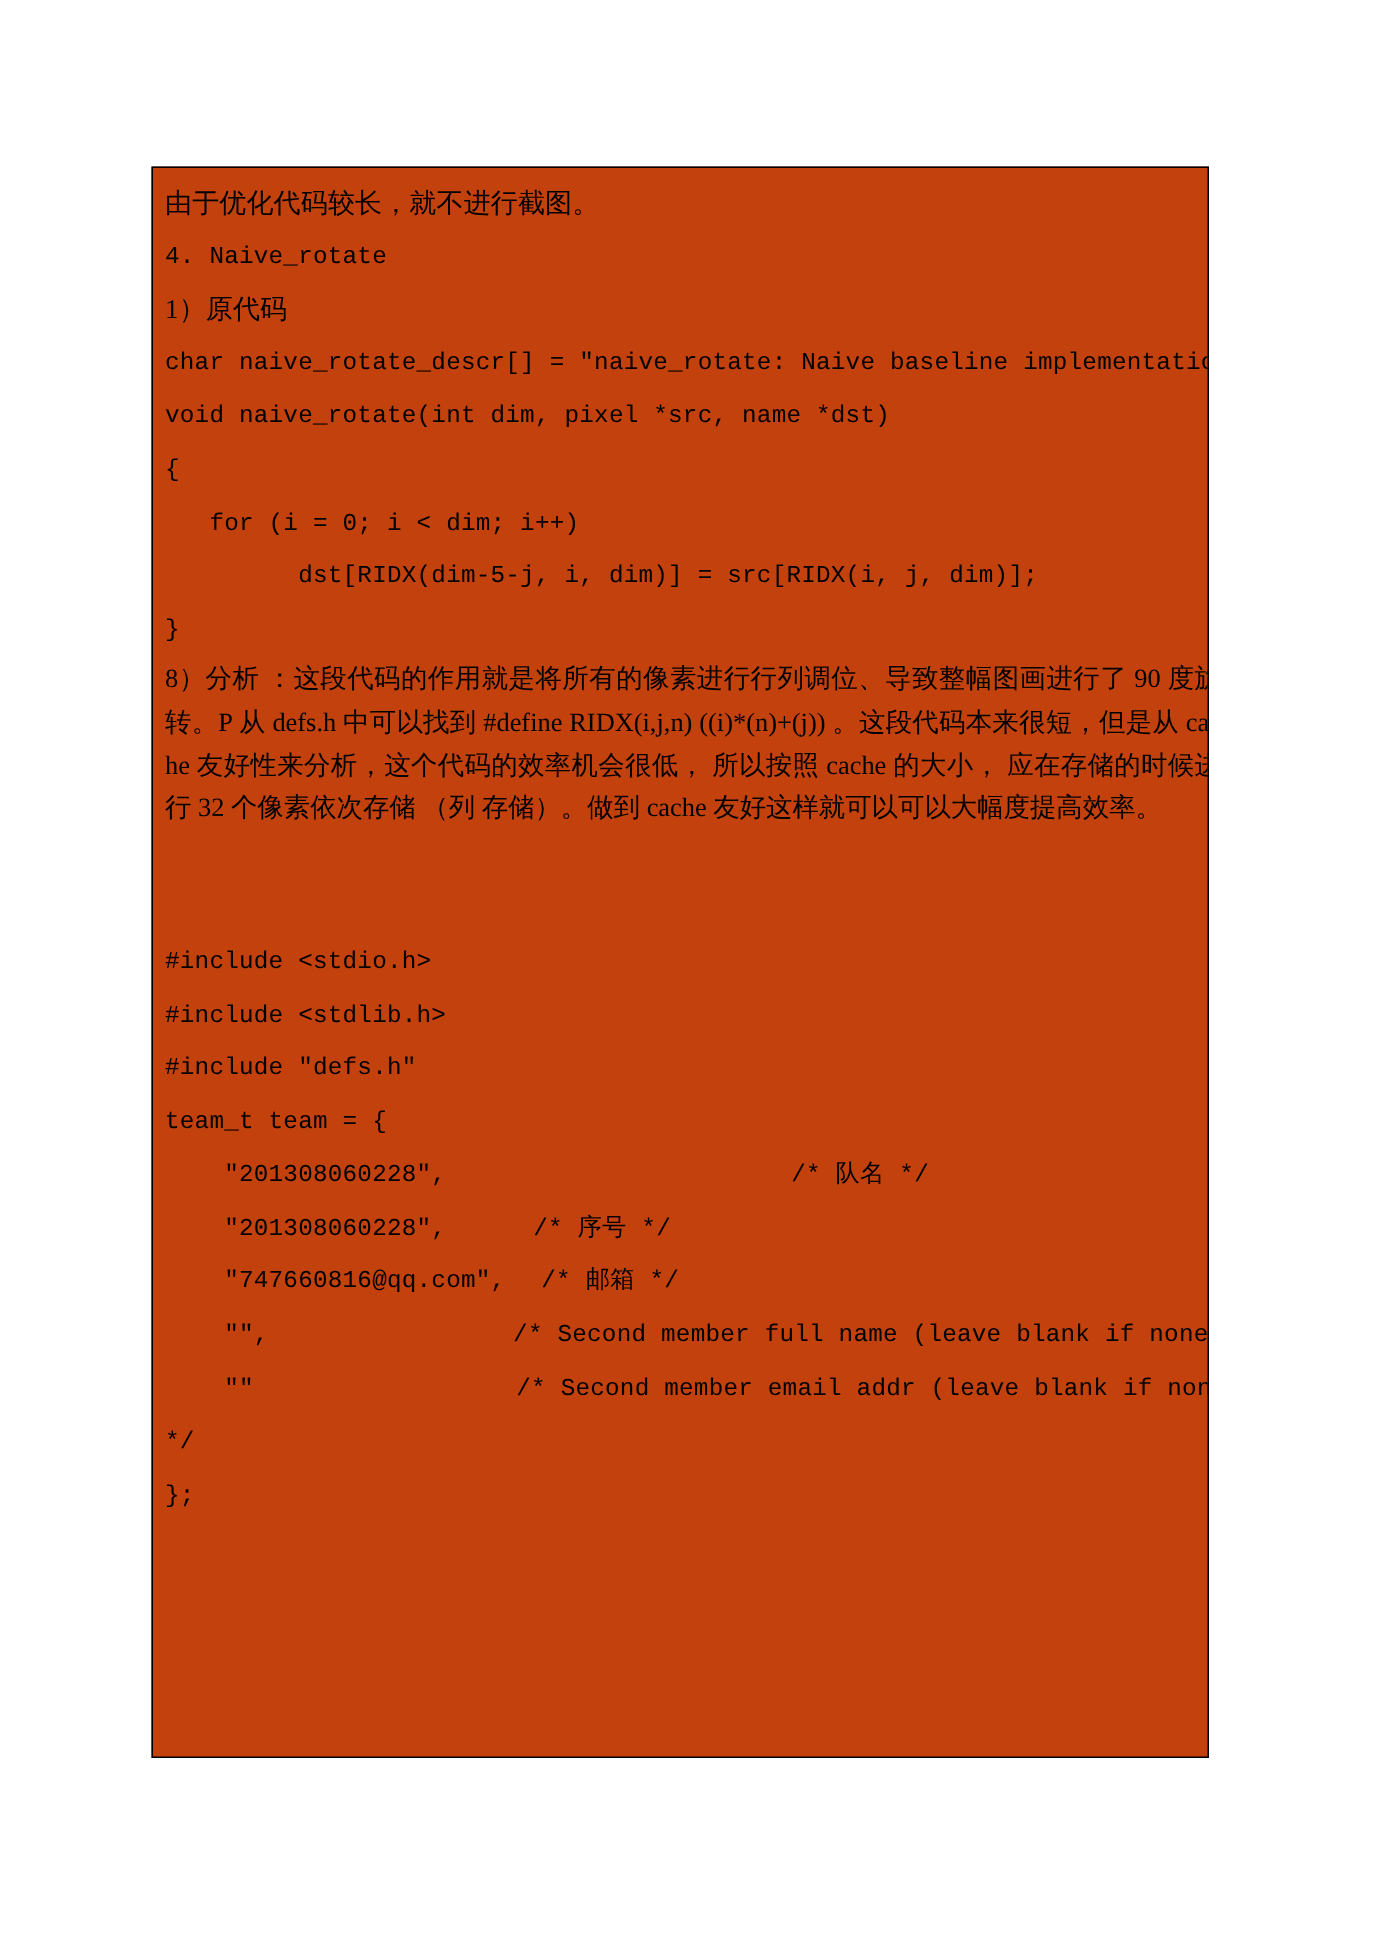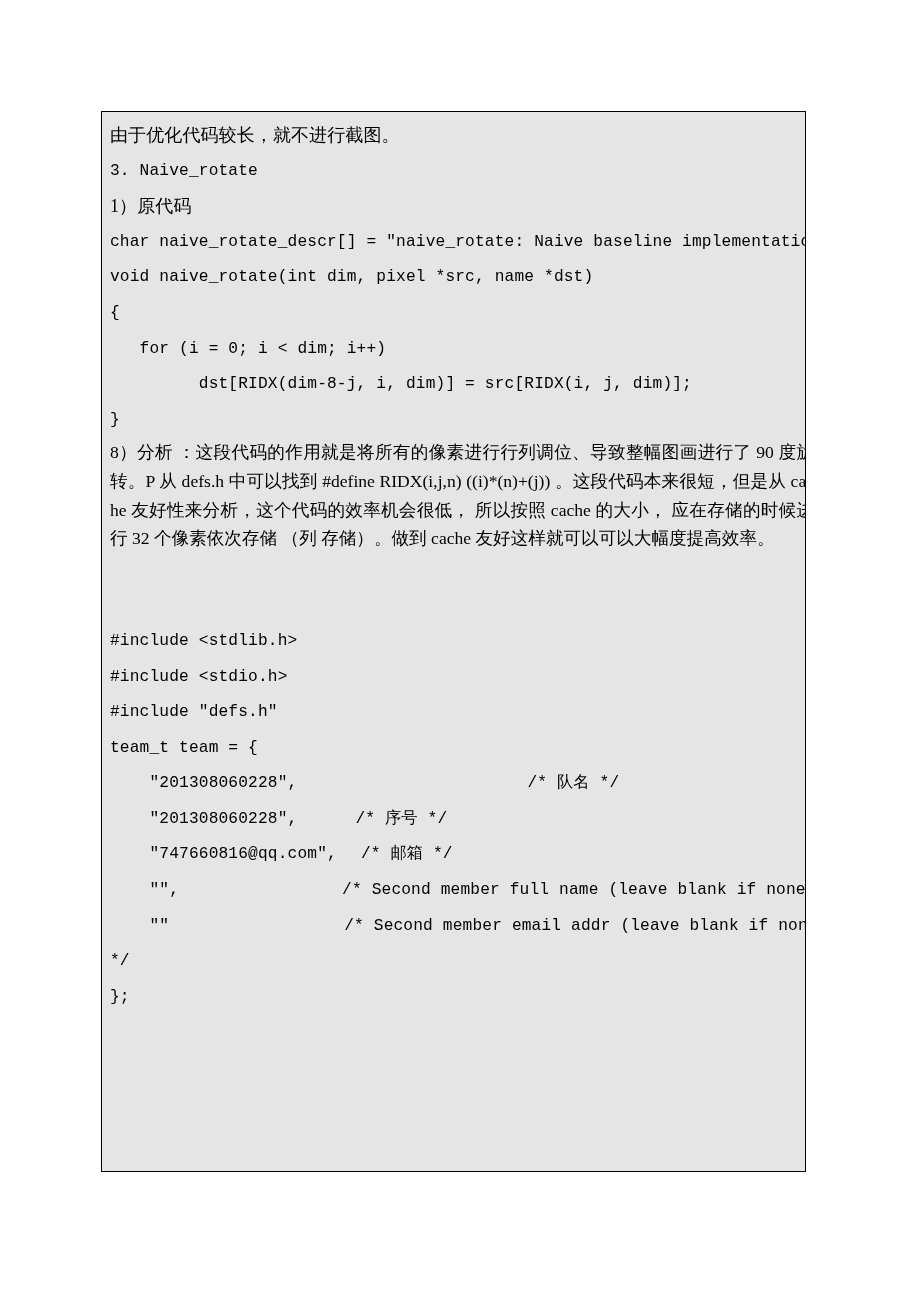--- a/index.html
+++ b/index.html
@@ -28,21 +28,21 @@
 
   
   #doc-table {
     position: absolute;
     left: 101px;
     top: 111px;
     width: 705px;
     height: 1061px;
     border: 1px solid #000000;
     box-sizing: border-box;
-    background: #e5e5e5;
+    background: #c2410c;
     overflow: hidden;
   }
   #doc-cell {
     position: relative;
     padding: 6px 0 0 0;
     box-sizing: border-box;
     height: 100%;
     overflow: hidden;
   }
 
@@ -94,38 +94,38 @@
 </head>
 <body>
 
 <div id="page">
 
   <div id="doc-table">
     <div id="doc-cell">
 
       <div class="line cn">由于优化代码较长，就不进行截图。</div>
 
-      <div class="line code">3. Naive_rotate</div>
+      <div class="line code">4. Naive_rotate</div>
 
       <div class="line cn">1）原代码</div>
 
       <div class="line code">char naive_rotate_descr[] = "naive_rotate: Naive baseline implementation";</div>
       <div class="line code">void naive_rotate(int dim, pixel *src, name *dst)</div>
       <div class="line code">{</div>
       <div class="line code">   for (i = 0; i &lt; dim; i++)</div>
-      <div class="line code">         dst[RIDX(dim-8-j, i, dim)] = src[RIDX(i, j, dim)];</div>
+      <div class="line code">         dst[RIDX(dim-5-j, i, dim)] = src[RIDX(i, j, dim)];</div>
       <div class="line code">}</div>
 
       <p class="para"><span>8）分析 ：</span><span>这段代码的作用就是将所有的像素进行行列调位、导致整幅图画进行了 90 度旋转。P 从 defs.h 中可以找到 #define RIDX(i,j,n) ((i)*(n)+(j)) 。这段代码本来很短，但是从 cache 友好性来分析，这个代码的效率机会很低， 所以按照 cache 的大小， 应在存储的时候进行 32 个像素依次存储 （列 存储）。做到 cache 友好这样就可以可以大幅度提高效率。</span></p>
 
       <div class="line blank"></div>
       <div class="line blank"></div>
 
+      <div class="line code">#include &lt;stdio.h&gt;</div>
       <div class="line code">#include &lt;stdlib.h&gt;</div>
-      <div class="line code">#include &lt;stdio.h&gt;</div>
       <div class="line code">#include "defs.h"</div>
       <div class="line code">team_t team = {</div>
 
       <div class="line code"><span>    "201308060228",</span><span class="cmt" style="padding-left:230px">/* 队名 */</span></div>
 
       <div class="line code"><span>    "201308060228",</span><span class="cmt" style="padding-left:58px">/* 序号 */</span></div>
 
       <div class="line code"><span>    "747660816@qq.com",</span><span class="cmt" style="padding-left:24px">/* 邮箱 */</span></div>
 
       <div class="line code"><span>    "",</span><span class="cmt" style="padding-left:163px">/* Second member full name (leave blank if none) */</span></div>

